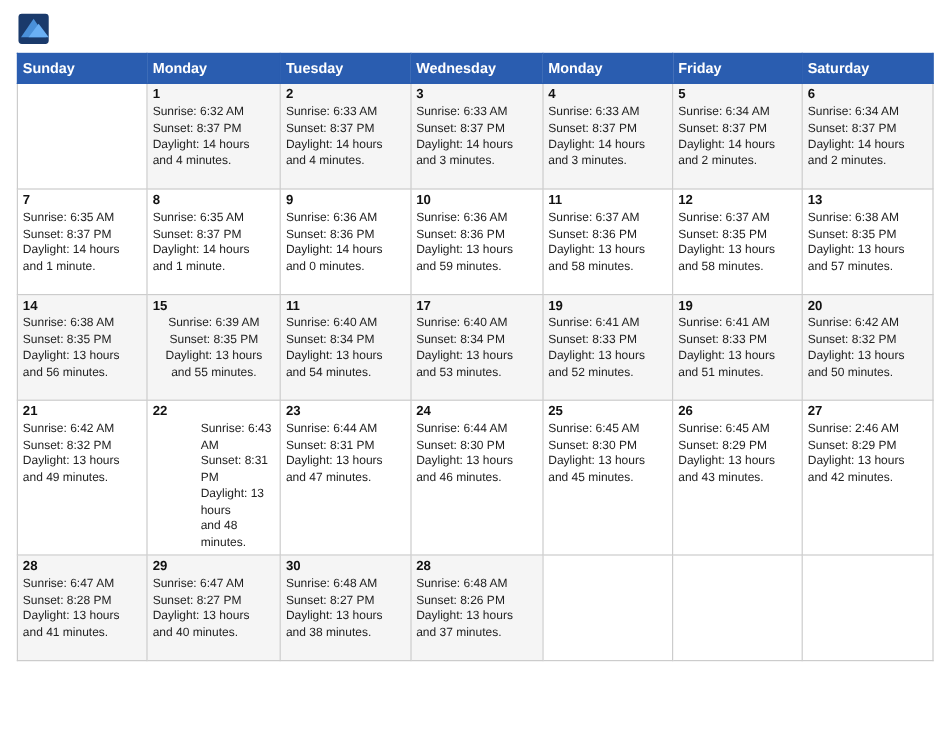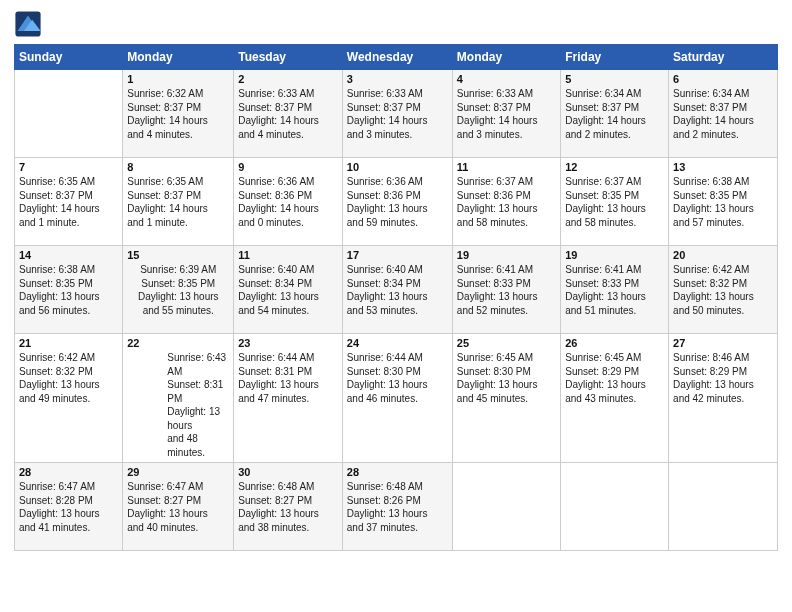--- a/index.html
+++ b/index.html
@@ -311,21 +311,21 @@
           </td>
           <td>
             <span class="day-num">26</span>
             <div class="day-info" style="white-space: pre-line;">Sunrise: 6:45 AM
 Sunset: 8:29 PM
 Daylight: 13 hours
 and 43 minutes.</div>
           </td>
           <td>
             <span class="day-num">27</span>
-            <div class="day-info" style="white-space: pre-line;">Sunrise: 8:46 AM
+            <div class="day-info" style="white-space: pre-line;">Sunrise: 2:46 AM
 Sunset: 8:29 PM
 Daylight: 13 hours
 and 42 minutes.</div>
           </td>
         </tr>
         <tr>
           <td>
             <span class="day-num">28</span>
             <div class="day-info" style="white-space: pre-line;">Sunrise: 6:47 AM
 Sunset: 8:28 PM

